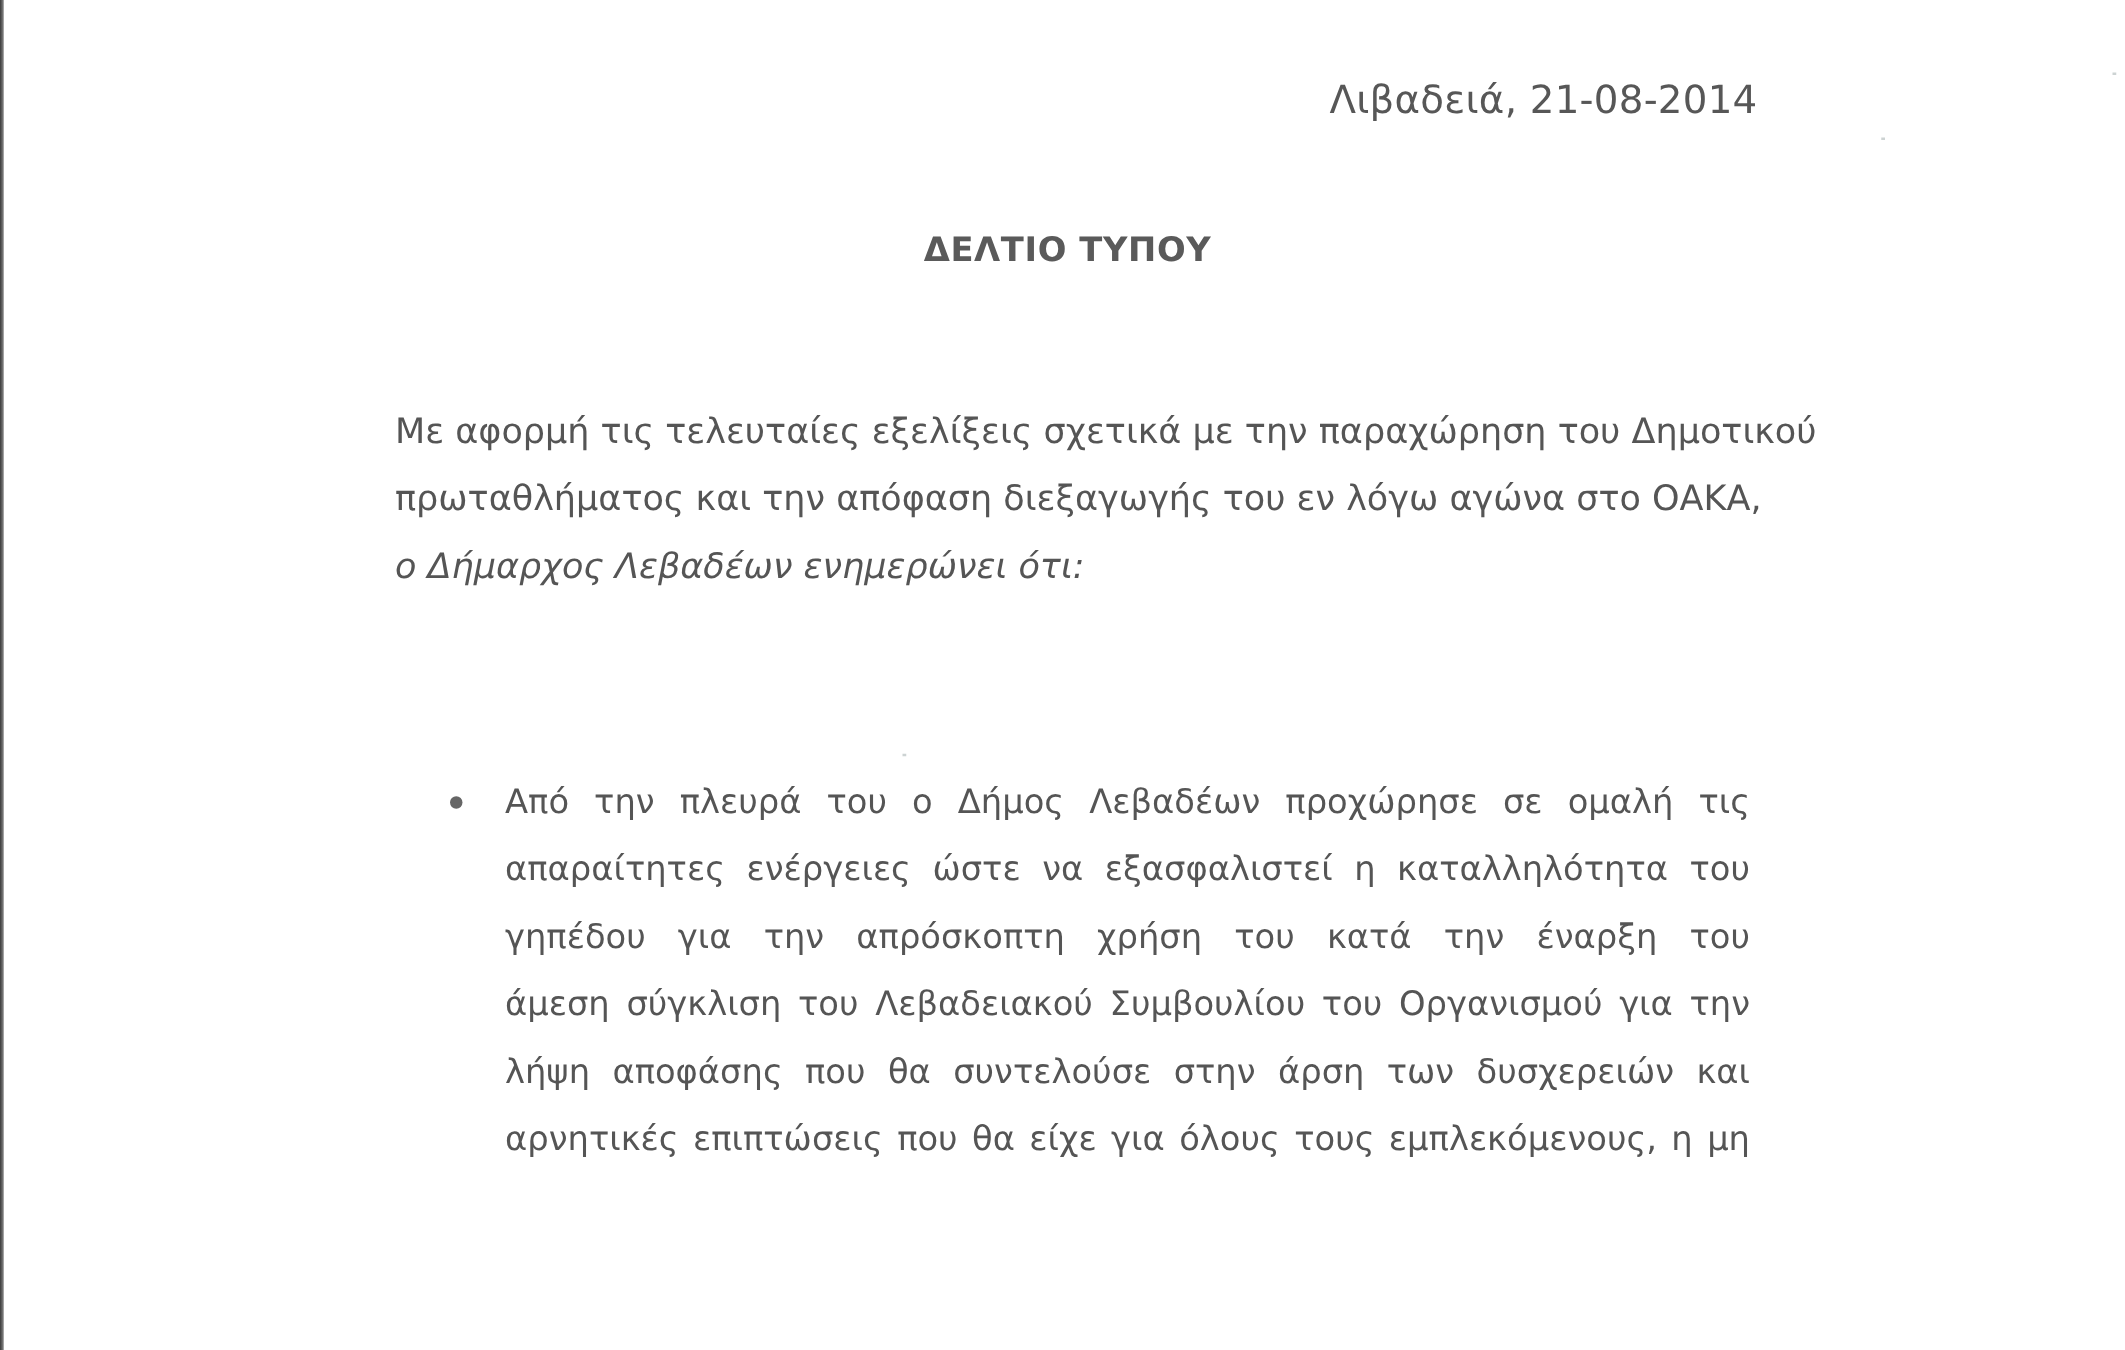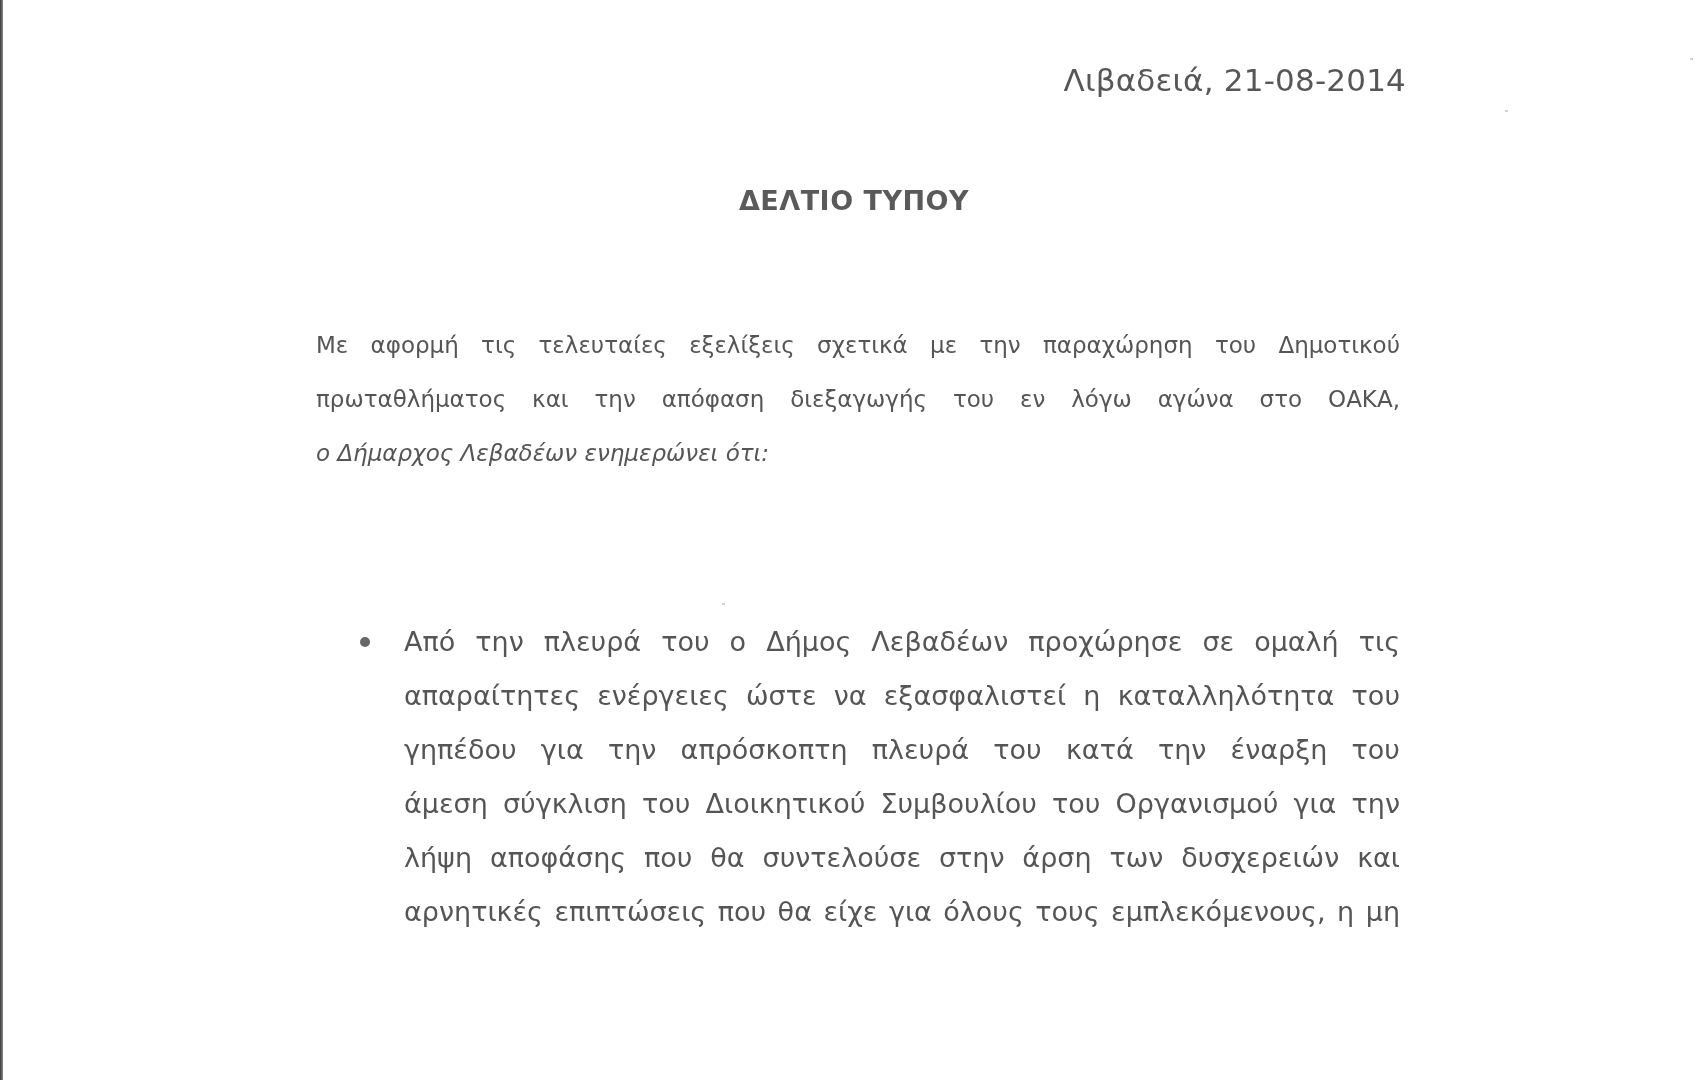--- a/index.html
+++ b/index.html
@@ -49,21 +49,21 @@
       font-size: 27px;
       font-weight: bold;
       color: #5a5a5a;
       letter-spacing: 0.5px;
     }
     .intro {
       position: absolute;
       left: 316px;
       top: 318px;
       width: 1084px;
-      font-size: 23px;
+      font-size: 28px;
       line-height: 54px;
       color: #555555;
     }
     .line {
       display: block;
       white-space: nowrap;
       text-align: justify;
       text-align-last: justify;
       height: 54px;
     }
@@ -119,22 +119,22 @@
     <span class="line">Με αφορμή τις τελευταίες εξελίξεις σχετικά με την παραχώρηση του Δημοτικού</span>
     <span class="line">πρωταθλήματος και την απόφαση διεξαγωγής του εν λόγω αγώνα στο ΟΑΚΑ,</span>
     <span class="line last">ο Δήμαρχος Λεβαδέων ενημερώνει ότι:</span>
   </div>
 
   <ul class="bullet-list">
     <li class="bullet-item">
       <span class="bullet-dot"></span>
       <span class="line">Από την πλευρά του ο Δήμος Λεβαδέων προχώρησε σε ομαλή τις</span>
       <span class="line">απαραίτητες ενέργειες ώστε να εξασφαλιστεί η καταλληλότητα του</span>
-      <span class="line">γηπέδου για την απρόσκοπτη πλευρά του κατά την έναρξη του</span>
-      <span class="line">άμεση σύγκλιση του Διοικητικού Συμβουλίου του Οργανισμού για την</span>
+      <span class="line">γηπέδου για την απρόσκοπτη χρήση του κατά την έναρξη του</span>
+      <span class="line">άμεση σύγκλιση του Λεβαδειακού Συμβουλίου του Οργανισμού για την</span>
       <span class="line">λήψη αποφάσης που θα συντελούσε στην άρση των δυσχερειών και</span>
       <span class="line">αρνητικές επιπτώσεις που θα είχε για όλους τους εμπλεκόμενους, η μη</span>
     </li>
   </ul>
 
   <div class="speck" style="left:722px; top:603px;"></div>
   <div class="speck" style="left:1690px; top:58px;"></div>
   <div class="speck" style="left:1505px; top:110px;"></div>
 </div>
 

